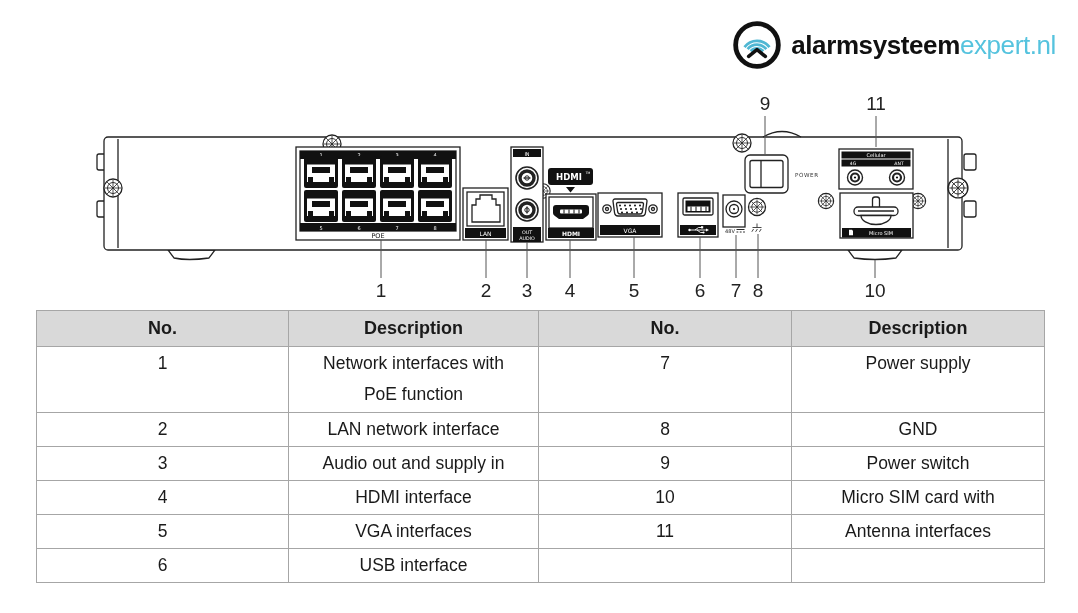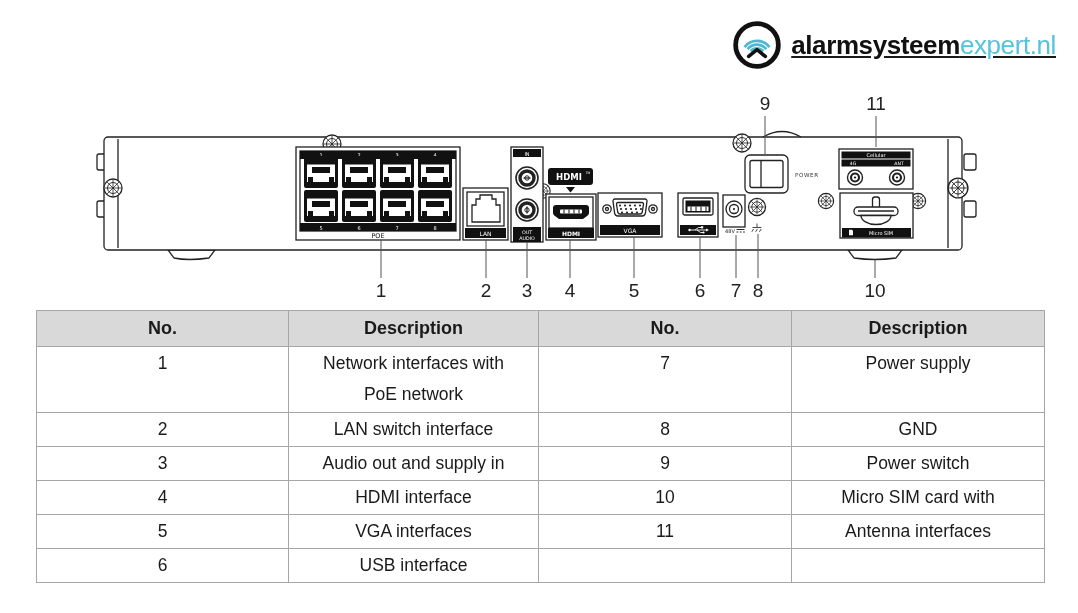--- a/index.html
+++ b/index.html
@@ -2,21 +2,21 @@
 <html><head>
 <meta charset="utf-8">
 <style>
   html,body{margin:0;padding:0;background:#fff;}
   #page{position:relative;width:1078px;height:613px;background:#fff;overflow:hidden;
         font-family:"Liberation Sans",sans-serif;color:#1a1a1a;}
   
   .page-title{position:absolute;left:36px;top:38px;font-size:26px;font-weight:700;
               letter-spacing:-0.3px;color:#111;}
   
-  .logo{position:absolute;top:20px;right:22px;display:flex;align-items:center;gap:9px;text-decoration:underline;}
+  .logo{position:absolute;top:20px;right:22px;display:flex;align-items:center;gap:9px;}
   .logo-text{font-size:26px;letter-spacing:-0.4px;white-space:nowrap;}
   .logo-bold{font-weight:800;color:#111;}
   .logo-light{font-weight:400;}
   
   #diagram{position:absolute;left:85px;top:90px;width:900px;height:215px;}
   .ln{stroke:#222;fill:none;stroke-width:1.3;}
   .fw{fill:#fff;stroke:#222;stroke-width:1.3;}
   .dk{fill:#111;stroke:none;}
   .wtx{fill:#fff;font-family:"DejaVu Sans",sans-serif;text-anchor:middle;}
   .btx{fill:#111;font-family:"DejaVu Sans",sans-serif;text-anchor:middle;}
@@ -287,27 +287,27 @@
         <th>No.</th>
         <th>Description</th>
         <th>No.</th>
         <th>Description</th>
       </tr>
     </thead>
     <tbody>
       <tr class="tall">
         <td>1</td>
         <td>Network interfaces with
-PoE network</td>
+PoE function</td>
         <td>7</td>
         <td>Power supply</td>
       </tr>
       <tr class="std">
         <td>2</td>
-        <td>LAN switch interface</td>
+        <td>LAN network interface</td>
         <td>8</td>
         <td>GND</td>
       </tr>
       <tr class="std">
         <td>3</td>
         <td>Audio out and supply in</td>
         <td>9</td>
         <td>Power switch</td>
       </tr>
       <tr class="std">

